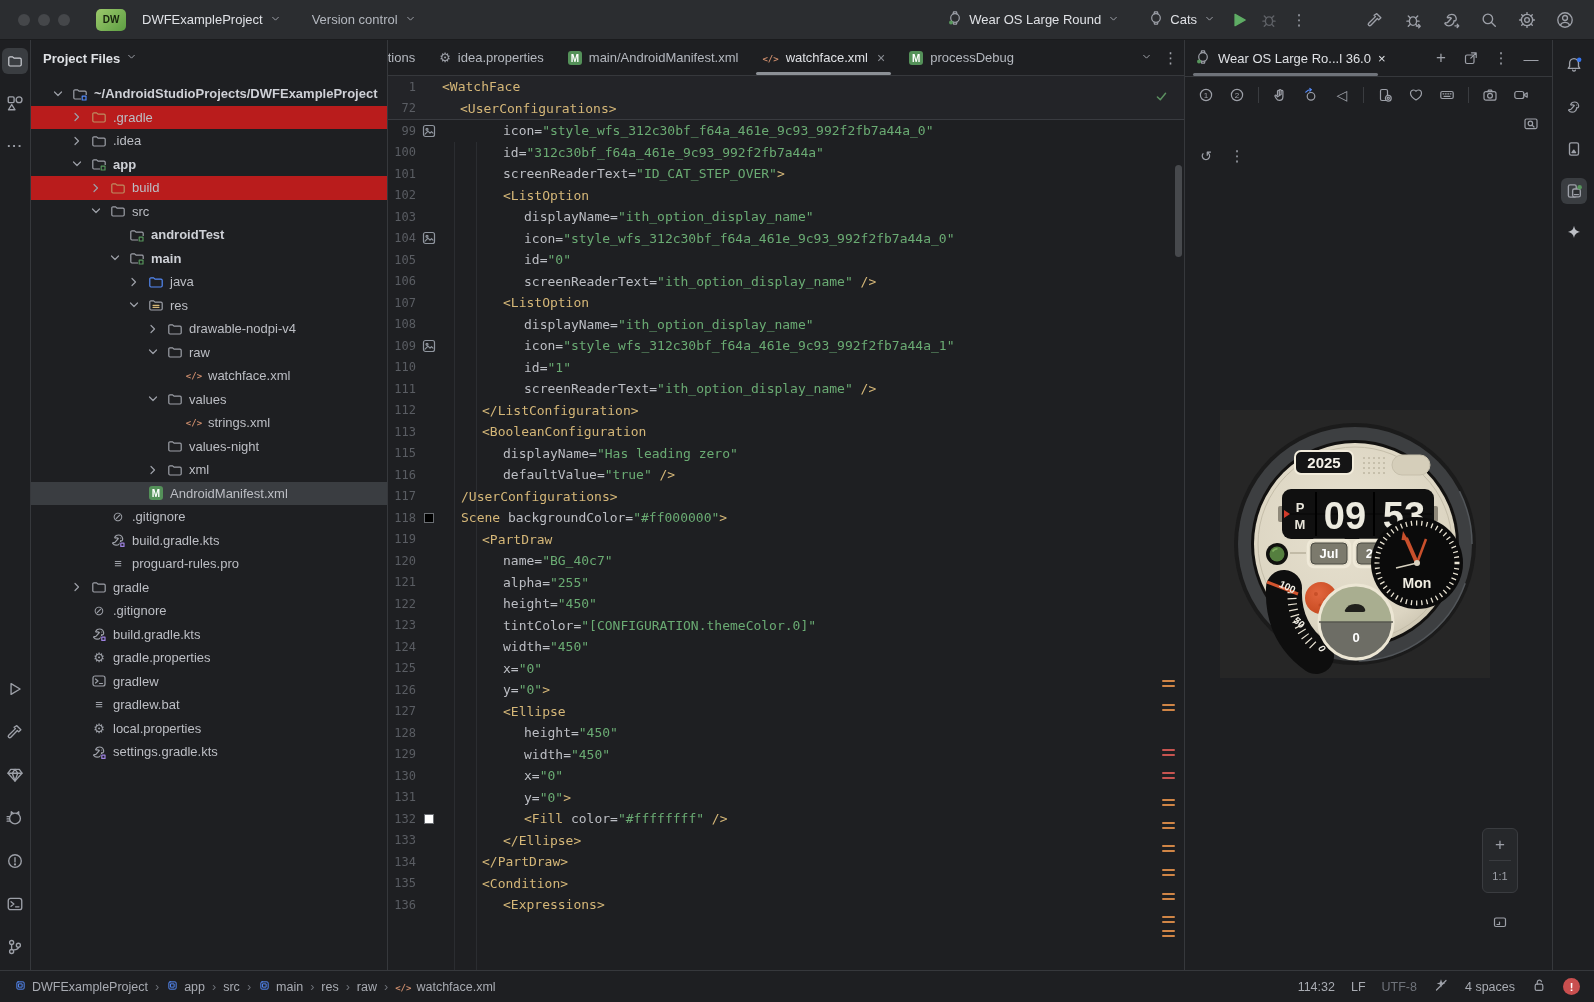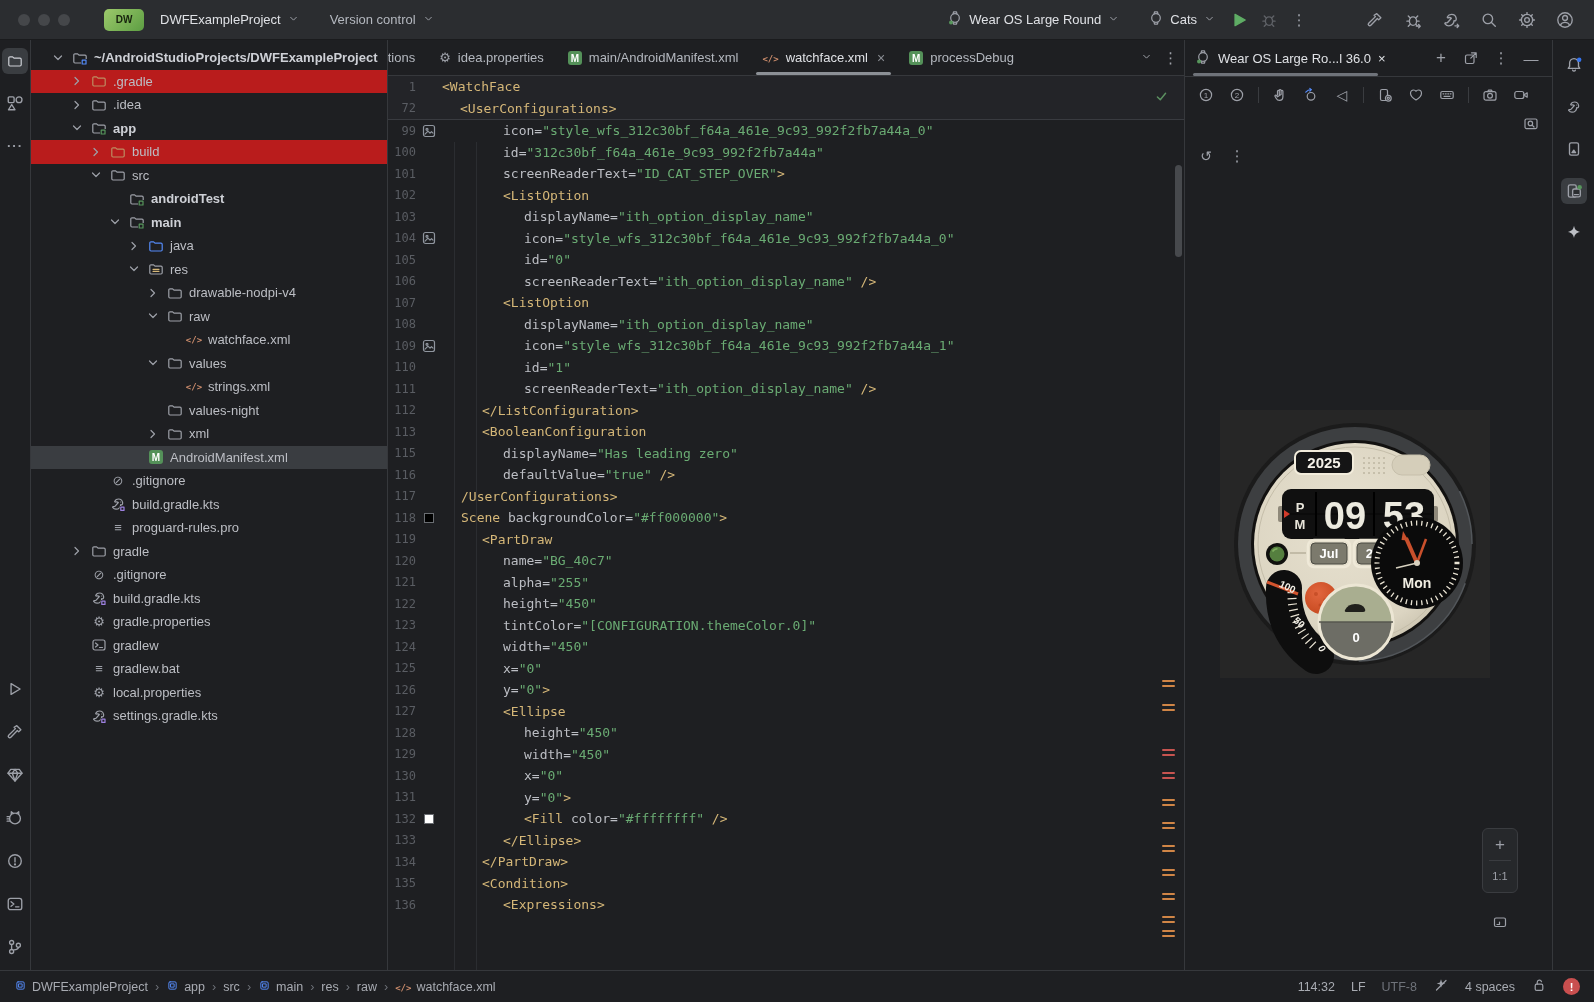--- a/index.html
+++ b/index.html
@@ -2,21 +2,21 @@
 <html><head>
 <meta charset="utf-8">
 <style>
 *{box-sizing:border-box;margin:0;padding:0}
 body{width:1594px;height:1002px;background:#1e1f22;color:#bcbec4;font-family:"Liberation Sans",sans-serif;font-size:13px;overflow:hidden;cursor:default}
 .app{width:1594px;height:1002px;display:flex;flex-direction:column;position:relative}
 
 .topbar{height:40px;background:#2b2d30;border-bottom:1px solid #1a1b1d;display:flex;align-items:center;padding:0 10px;flex:none}
 .lights{display:flex;gap:8px;margin:0 14px 0 8px}
 .light{width:12px;height:12px;border-radius:50%;background:#45474a}
-.appicon{width:40px;height:22px;border-radius:5px;background:linear-gradient(135deg,#9cc96b,#5d9e43);color:#17230d;font:bold 10px "Liberation Sans",sans-serif;display:flex;align-items:center;justify-content:center;margin:0 8px 0 20px}
+.appicon{width:30px;height:22px;border-radius:5px;background:linear-gradient(135deg,#9cc96b,#5d9e43);color:#17230d;font:bold 10px "Liberation Sans",sans-serif;display:flex;align-items:center;justify-content:center;margin:0 8px 0 12px}
 .tbtn{display:flex;align-items:center;gap:6px;color:#dfe1e5;background:none;border:none;font:13px "Liberation Sans",sans-serif;padding:4px 8px;border-radius:4px}
 .tbtn.dim{color:#b4b8bf}
 .tspacer{flex:1}
 .ticon{width:30px;height:28px;display:flex;align-items:center;justify-content:center;border-radius:4px}
 .runplay{color:#5fad65}
 .dimmed{opacity:.45}
 .kebab{font-size:15px;color:#9da0a8;letter-spacing:0}
 
 .main{flex:1;display:flex;min-height:0}
 .lstrip{width:31px;border-right:1px solid #36383c;display:flex;flex-direction:column;align-items:center;padding:8px 0 10px;gap:16px;flex:none}
@@ -266,20 +266,26 @@
               <circle cx="5" cy="4" r="1.8"></circle>
               <circle cx="5" cy="12" r="1.8"></circle>
               <circle cx="11" cy="6.5" r="1.8"></circle>
               <path d="M5 5.8v4.4M11 8.3c0 2-2.5 2.2-4 2.2"></path>
             </svg>
           </span>
         </div>
       </div>
 
     <div class="treepanel">
+      <div class="phead">
+        <span>Project Files</span>
+        <span class="chevd"><svg class="ic ic13" viewBox="0 0 16 16">
+              <polyline points="4.5,6.5 8,10 11.5,6.5"></polyline>
+            </svg></span>
+      </div>
       <div class="tree" id="tree">
           <div class="trow bold" style="padding-left:18px">
       <span class="chev">
               <svg class="ic" viewBox="0 0 16 16">
                 <polyline points="4.5,6 8,9.5 11.5,6"></polyline>
               </svg>
             </span>
       <span class="fi">
               <svg class="ic" viewBox="0 0 16 16">
                 <path stroke="#9da0a8" d="M1.8 5c0-.7.5-1.2 1.2-1.2h2.6l1.4 1.4h6c.7 0 1.2.5 1.2 1.2v5.4c0 .7-.5 1.2-1.2 1.2H3c-.7 0-1.2-.5-1.2-1.2z"></path>

